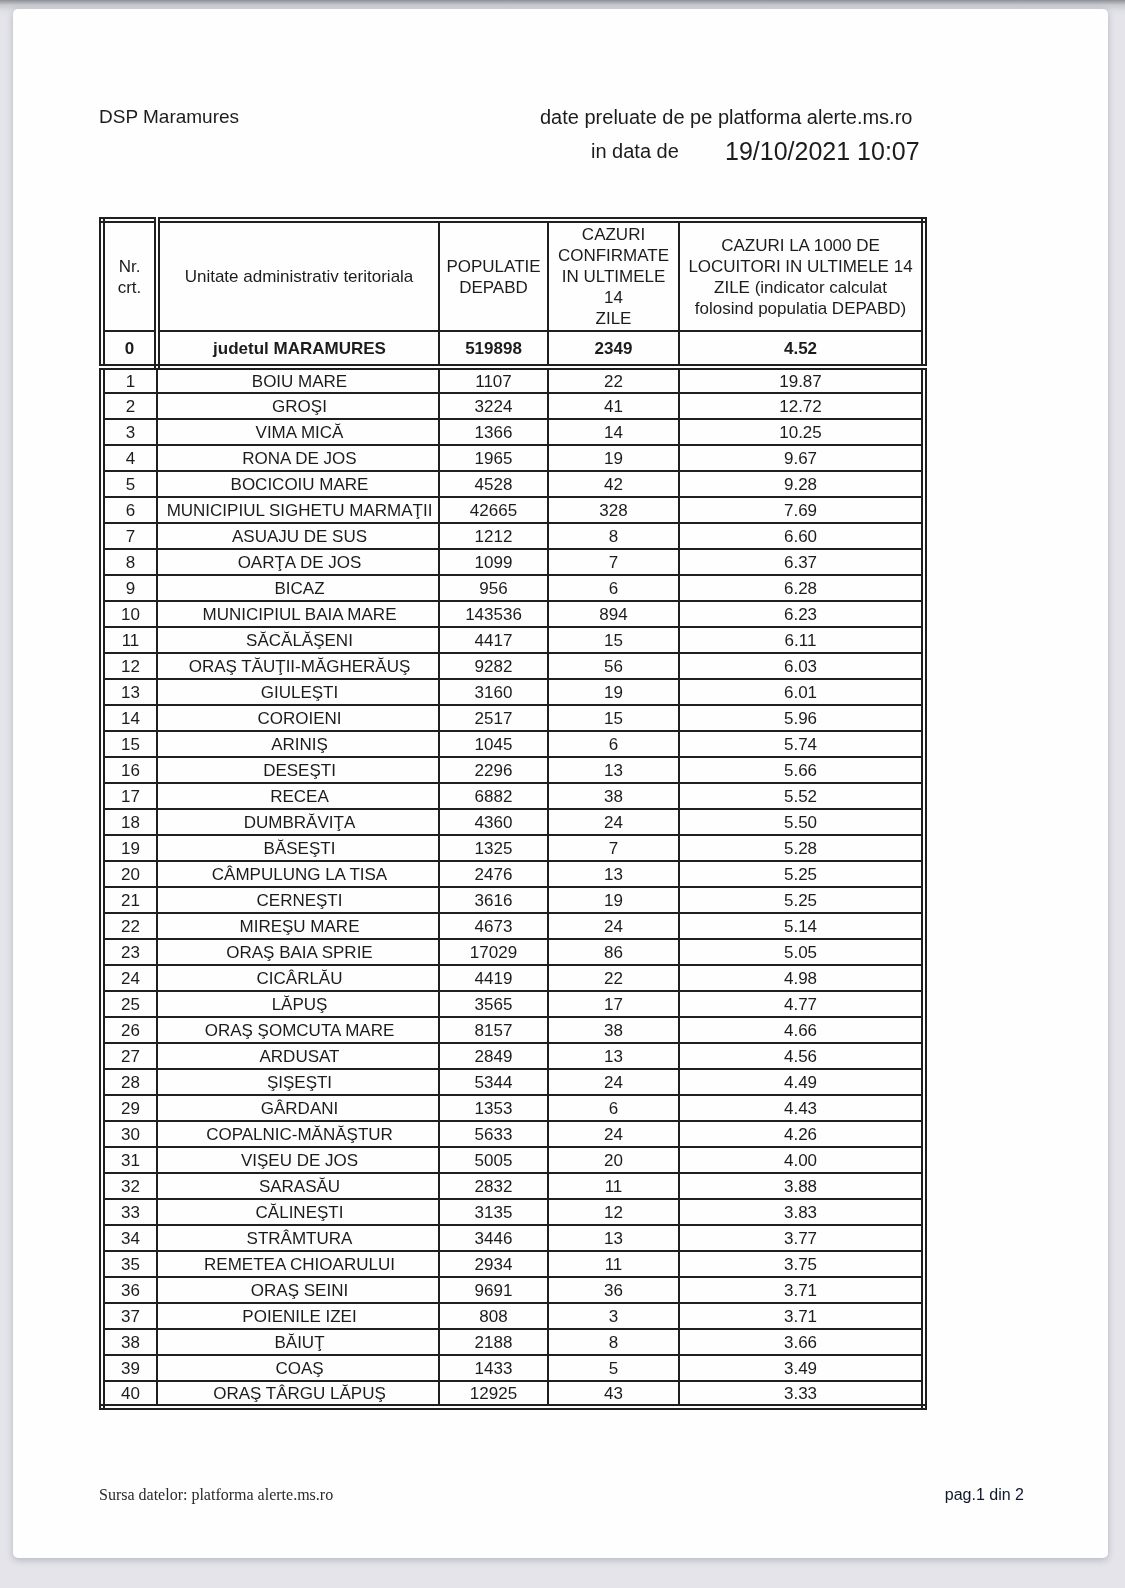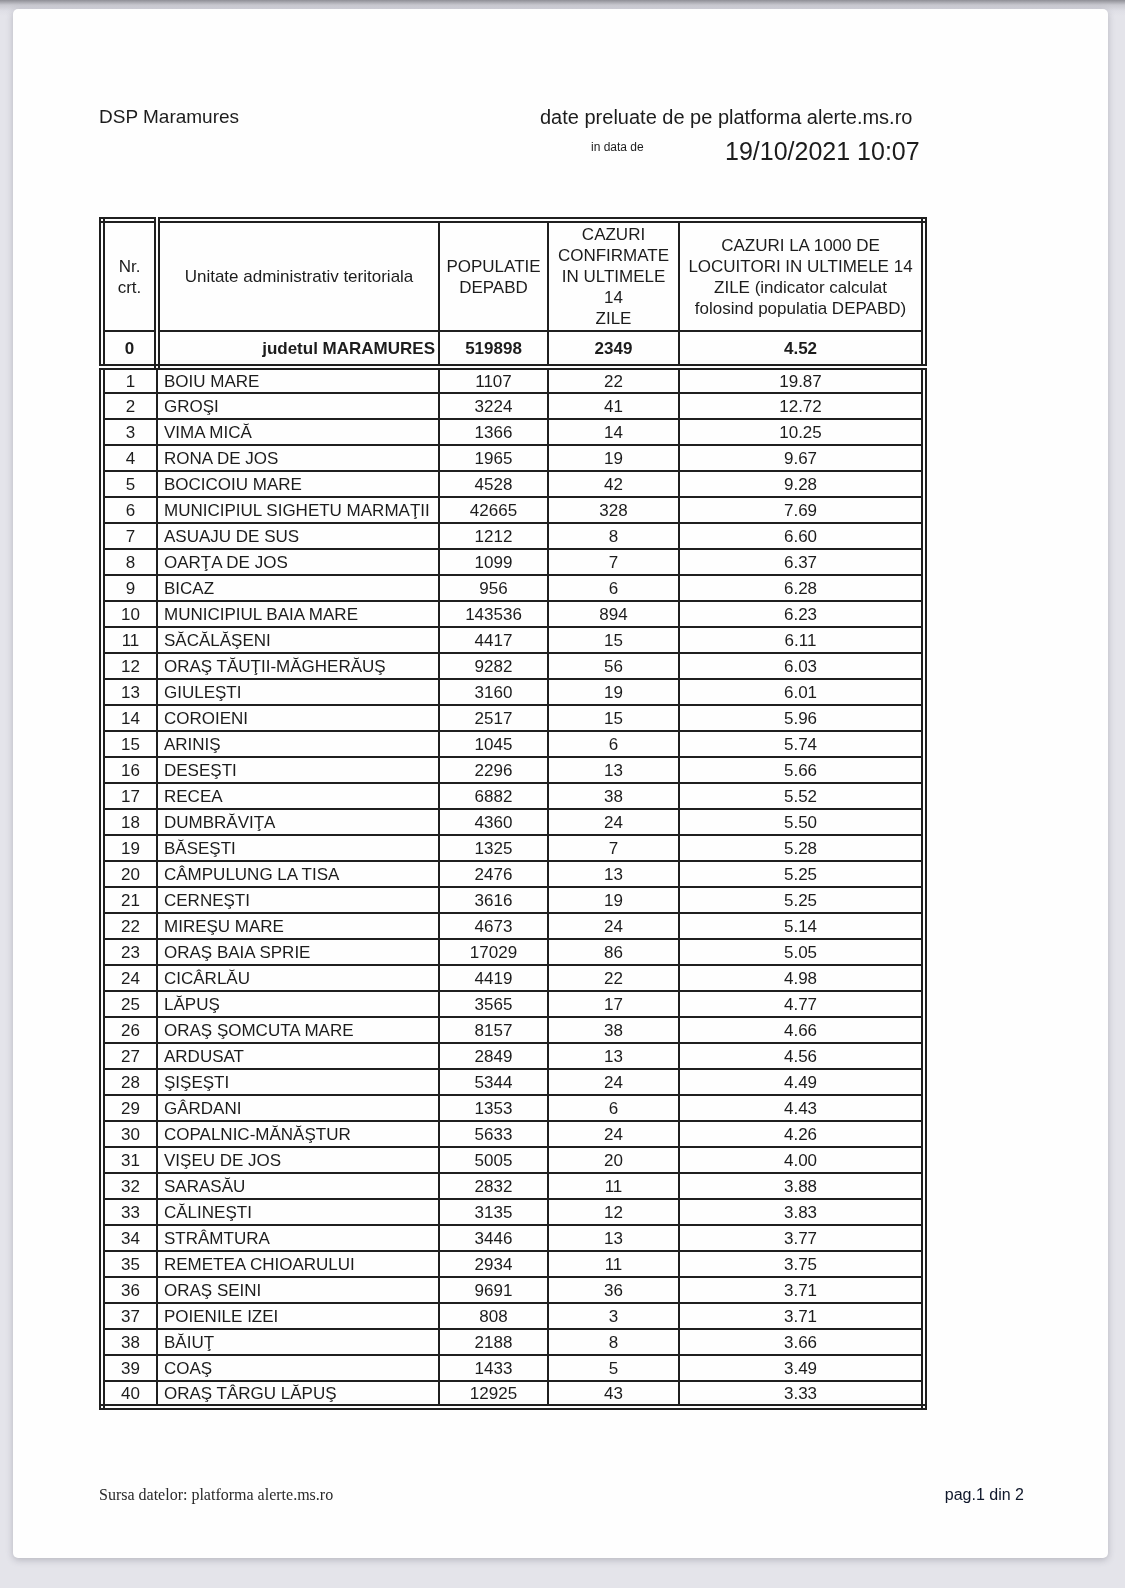--- a/index.html
+++ b/index.html
@@ -15,21 +15,21 @@
   }
   .page {
     position: absolute; left: 13px; top: 9px; width: 1095px; height: 1549px;
     background: #fefefe;
     box-shadow: 0 2px 7px rgba(60,60,80,0.28);
     border-radius: 5px;
   }
   
   .org-name { position: absolute; left: 86px; top: 97px; font-size: 19px; }
   .source-line { position: absolute; left: 527px; top: 97px; font-size: 20px; }
-  .date-label { position: absolute; left: 578px; top: 131px; font-size: 12px; }
+  .date-label { position: absolute; left: 578px; top: 131px; font-size: 20px; }
   .date-value { position: absolute; left: 712px; top: 128px; font-size: 25px; }
   
   .tbl-wrap { position: absolute; left: 86px; top: 208px; }
   table.data {
     border-collapse: collapse; table-layout: fixed;
     width: 822px;
     border: 6px double #1f1f1f;
     font-size: 17px;
   }
   col.c-nr    { width: 55px; }
@@ -43,23 +43,23 @@
     text-align: center;
     vertical-align: middle;
     overflow: hidden;
   }
   thead tr.hdr { height: 104px; }
   thead th { font-weight: normal; line-height: 1.24; white-space: pre-line; }
   th.h-name { text-align: left; padding-left: 6px; }
   .dbl-right { border-right: 6px double #1f1f1f !important; margin-left: 20px; }
   tr.total { height: 36px; font-weight: bold; }
   tr.total td { border-bottom: 6px double #1f1f1f; }
-  tr.total td.t-name { text-align: right; padding-left: 4px; }
+  tr.total td.t-name { text-align: center; padding-left: 4px; }
   tbody tr.r { height: 26px; }
-  tbody td.name { text-align: left; padding-left: 6px; white-space: nowrap; }
+  tbody td.name { text-align: center; padding-left: 6px; white-space: nowrap; }
   tbody td, tr.total td { line-height: 1; }
   
   .footer-src  { position: absolute; left: 86px; top: 1477px; font-size: 16px; color: #2a2a2a; font-family: Liberation Serif, serif; }
   .footer-page { position: absolute; right: 84px; top: 1477px; font-size: 16px; color: #0f172a; }
 </style>
 </head>
 <body>
 
 <div class="canvas">
   <div class="page">

